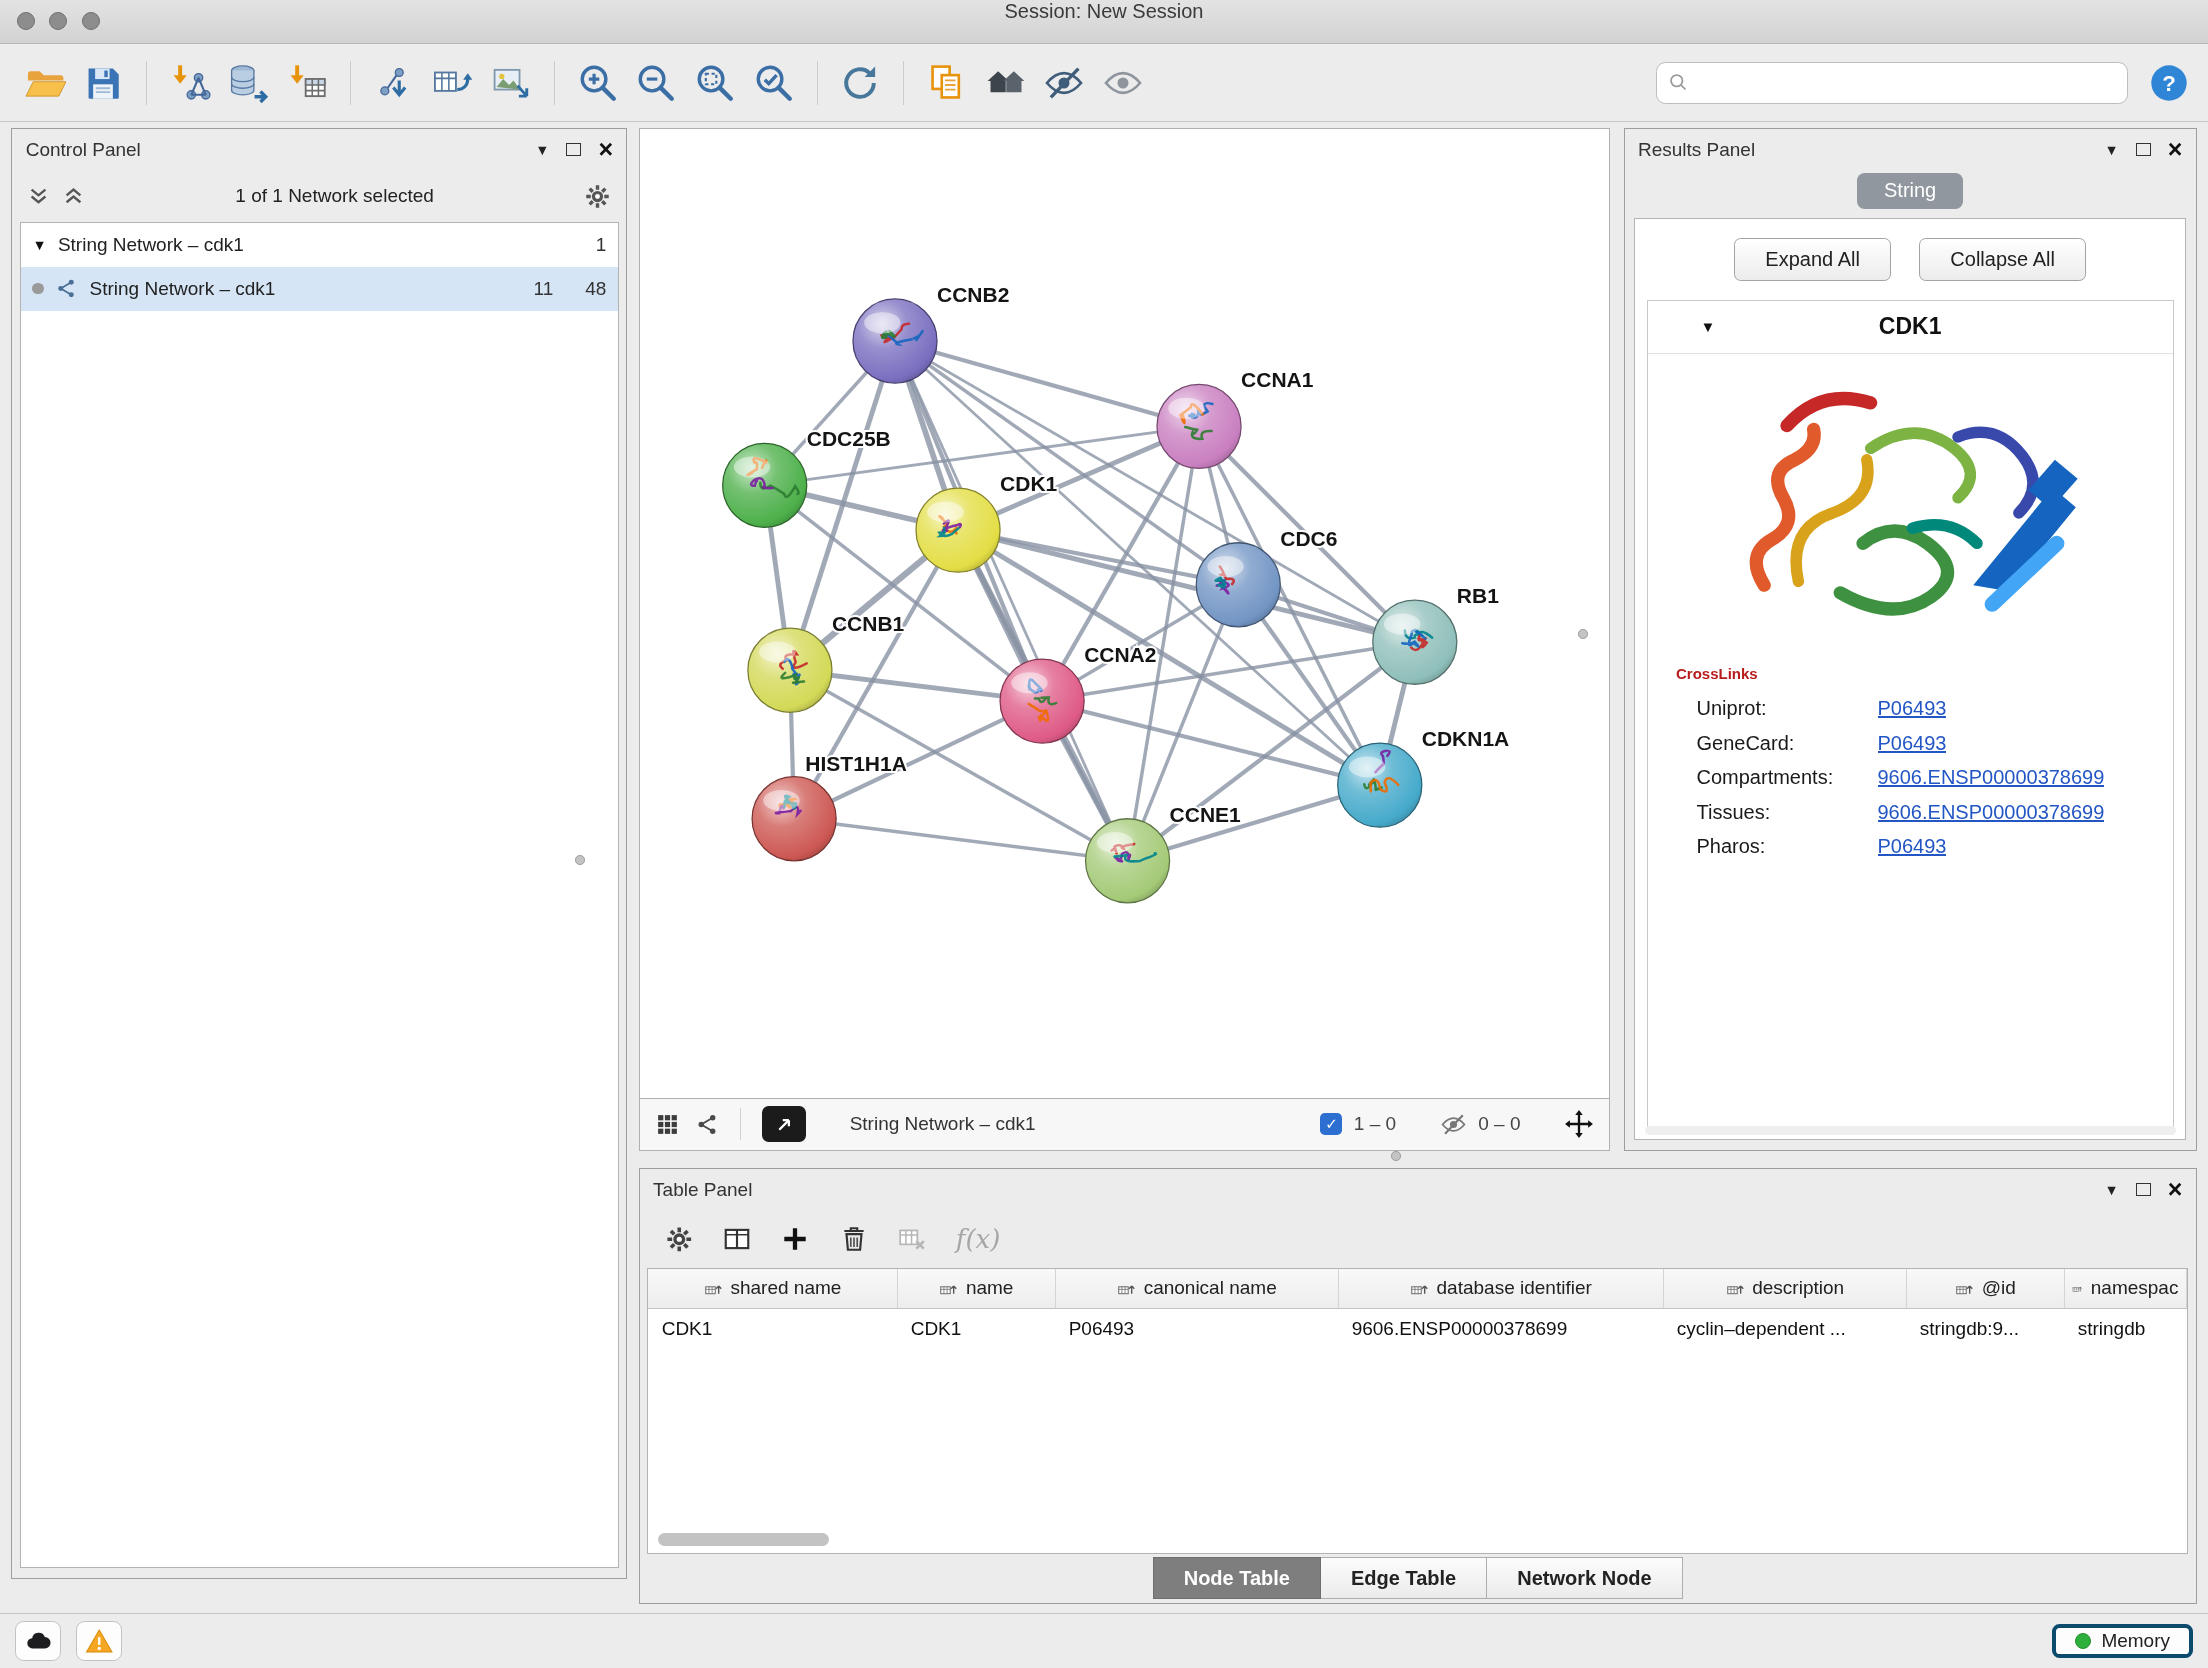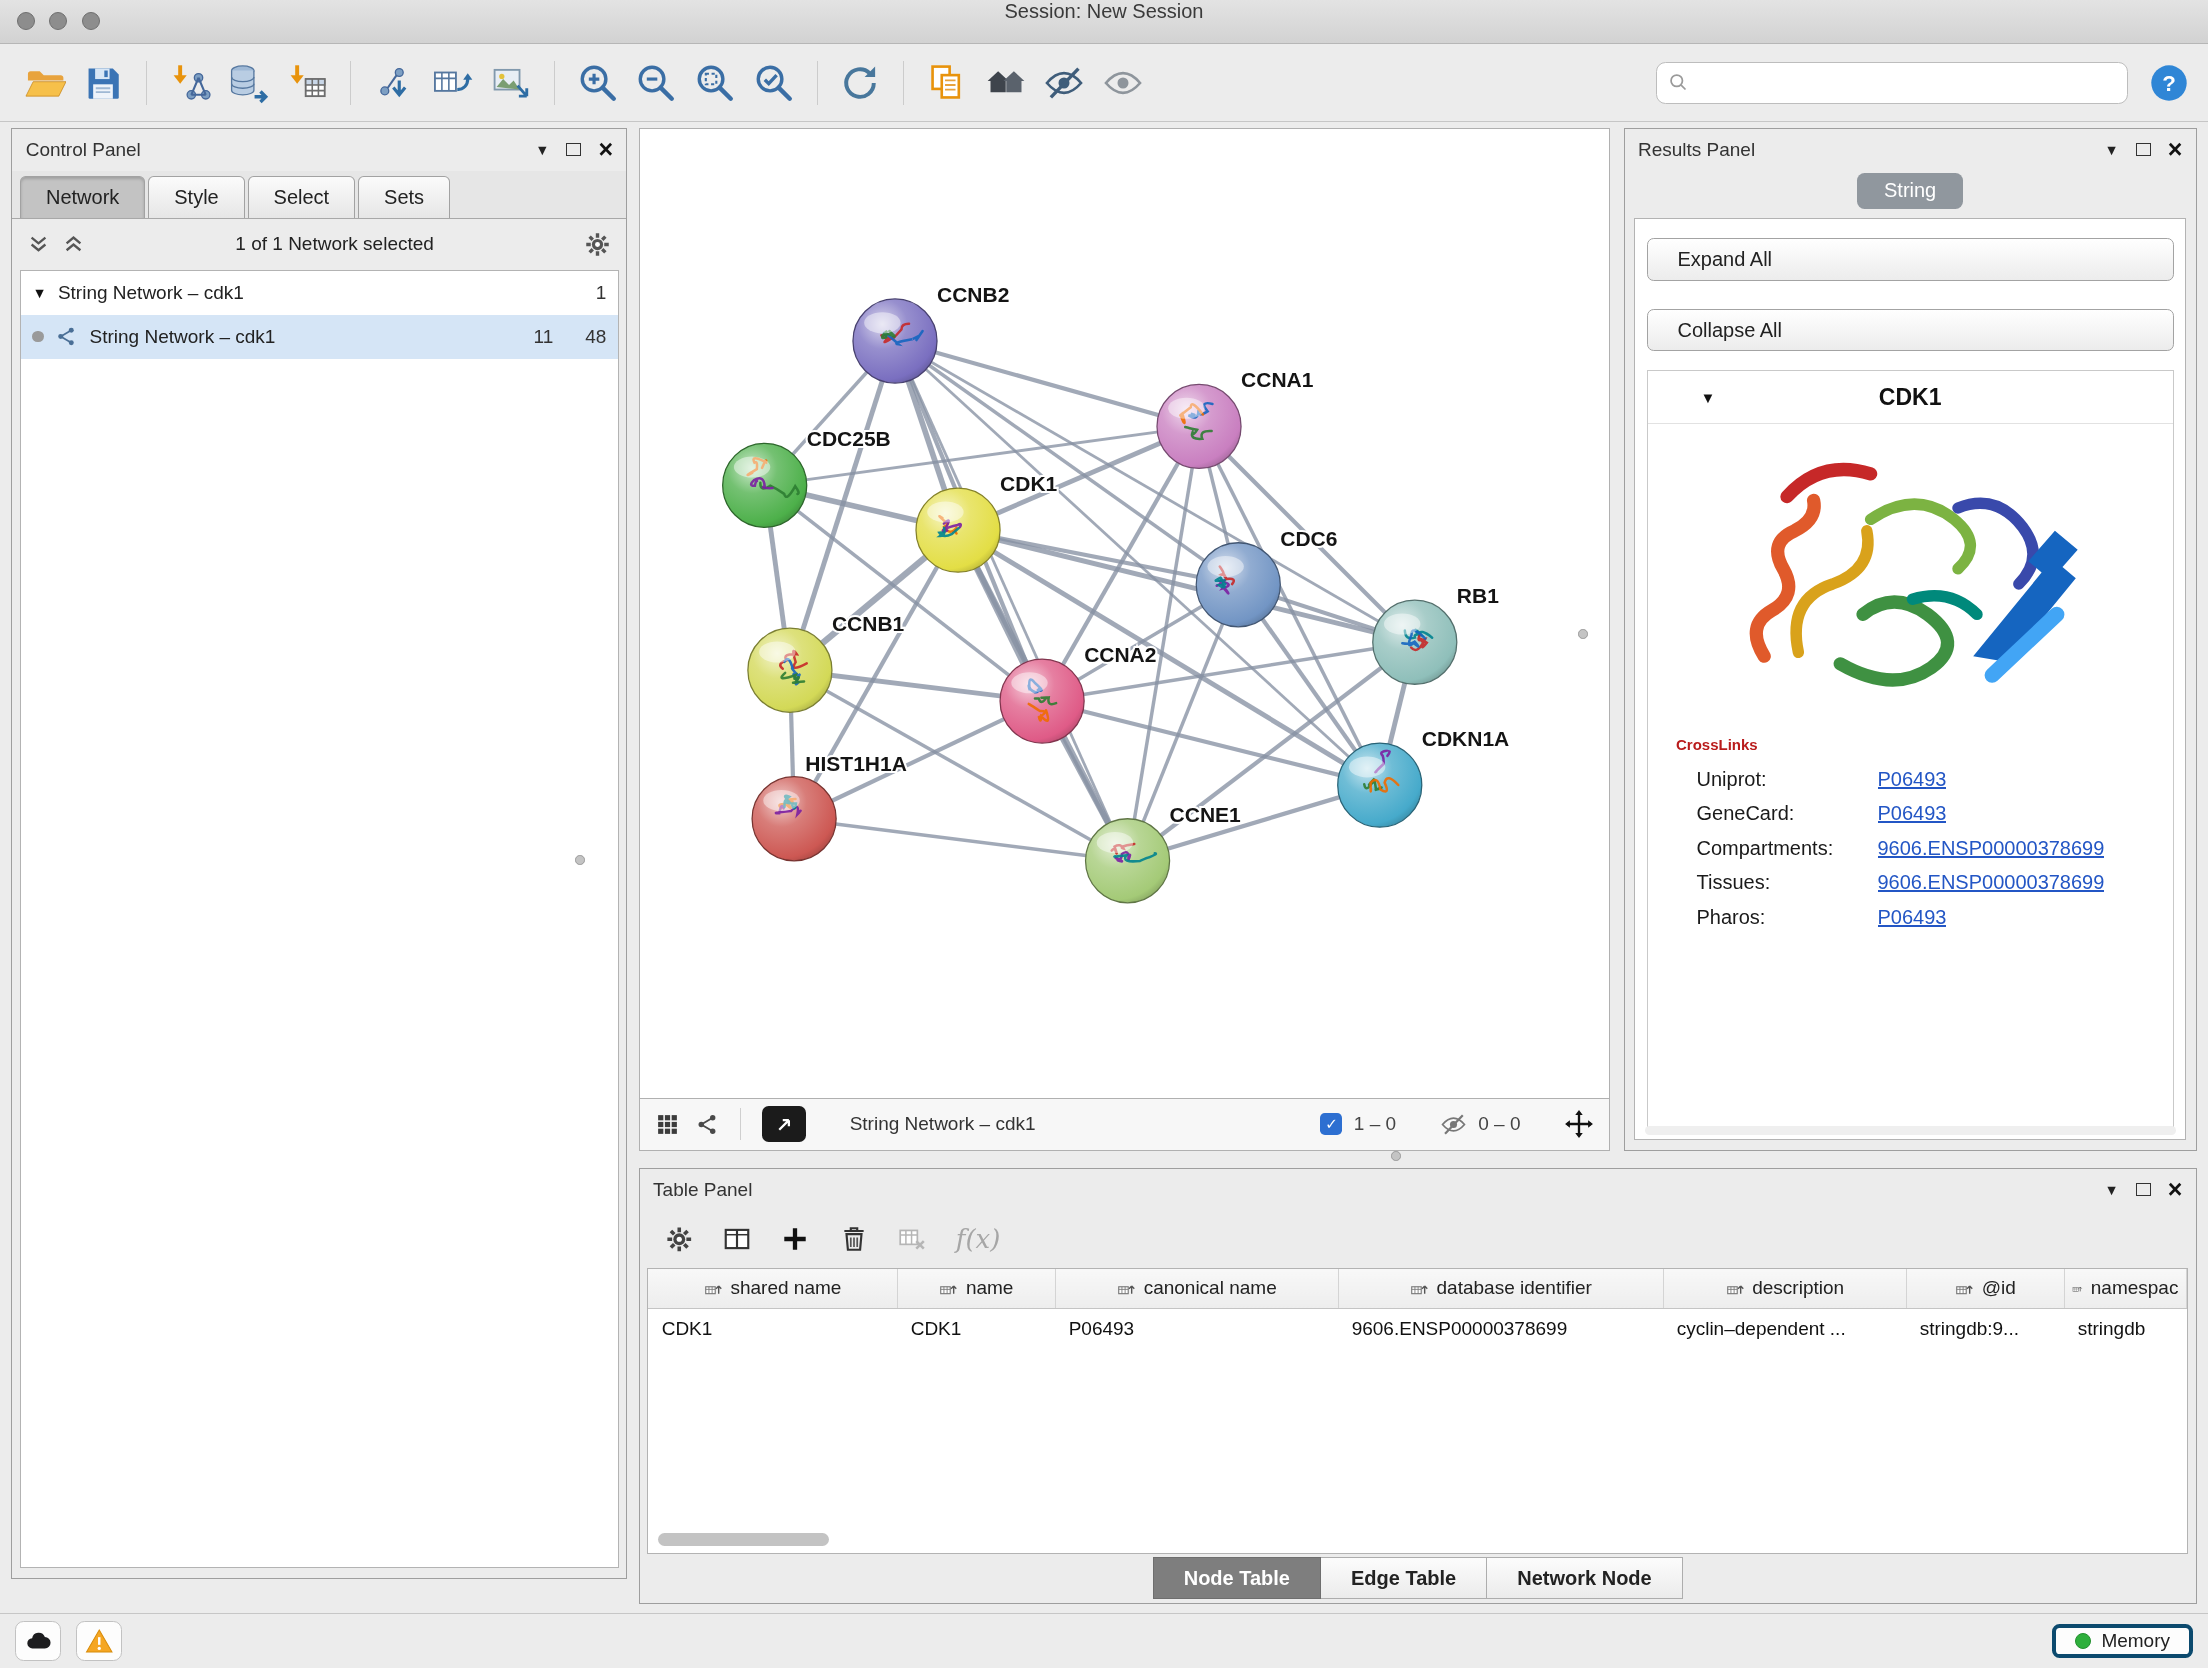--- a/index.html
+++ b/index.html
@@ -92,21 +92,21 @@
 
   
   .results-panel {
     width: 573px; flex: 0 0 auto; margin-left: 13.3px; background: #ececec;
     border: 1px solid #9e9e9e; display: flex; flex-direction: column;
   }
   .rp-tab { align-self: center; background: #90979e; color: #fff; padding: 6.7px 27px;
     border-radius: 7.6px; font-size: 20px; margin: 1.9px 0 9.5px; }
   .rp-content { flex: 1; margin: 0 9.5px 9.5px; background: #fff; border: 1px solid #b3b3b3;
     padding: 13.3px 11.4px 9.5px; display: flex; flex-direction: column; min-height: 0; position: relative; }
-  .rp-buttons { display: flex; justify-content: center; gap: 28.5px; margin: 5.7px 0 19px; flex-direction: column; }
+  .rp-buttons { display: flex; justify-content: center; gap: 28.5px; margin: 5.7px 0 19px; }
   .rp-btn { padding: 8.6px 30px; font-size: 20px; border: 1px solid #a3a3a3; border-radius: 6.7px;
     background: linear-gradient(#ffffff,#ececec); color: #222; }
   .rp-section { border: 1px solid #c9c9c9; flex: 1; display: flex; flex-direction: column; min-height: 0; overflow: hidden; }
   .rp-sec-header { position: relative; height: 53px; display: flex; align-items: center; justify-content: center;
     border-bottom: 1px solid #e2e2e2; }
   .rp-sec-caret { position: absolute; left: 53px; font-size: 15px; color: #111; }
   .rp-protein-name { font-size: 23px; font-weight: bold; color: #111; }
   .rp-desc { padding: 3.8px 25px 9.5px; font-size: 20px; color: #1a1a1a; }
   .rp-image { display: flex; justify-content: center; padding: 7.6px 0 13.3px; }
   .rp-image svg { width: 367px; height: 285px; }
@@ -312,26 +312,20 @@
     <div class="split-dot" style="left:1391px; top:1029px;"></div>
 
     <div class="control-panel">
       <div class="panel-header">
         <span class="panel-title">Control Panel</span>
         <span class="ph-controls">
           <span class="ph-caret">▼</span>
           <span class="ph-float"></span>
           <span class="ph-close">×</span>
         </span>
-      </div>
-      <div class="cp-tabs">
-        <div class="cp-tab active">Network</div>
-        <div class="cp-tab">Style</div>
-        <div class="cp-tab">Select</div>
-        <div class="cp-tab">Sets</div>
       </div>
       <div class="cp-selrow">
         <svg viewBox="0 0 20 20" width="23" height="23">
             <path d="M4 4l6 5 6-5M4 10l6 5 6-5" fill="none" stroke="#555" stroke-width="2"></path>
           </svg>
         <svg viewBox="0 0 20 20" width="23" height="23">
             <path d="M4 15l6-5 6 5M4 9l6-5 6 5" fill="none" stroke="#555" stroke-width="2"></path>
           </svg>
         <span class="status">1 of 1 Network selected</span>
         <svg viewBox="0 0 24 24" width="27" height="27">

